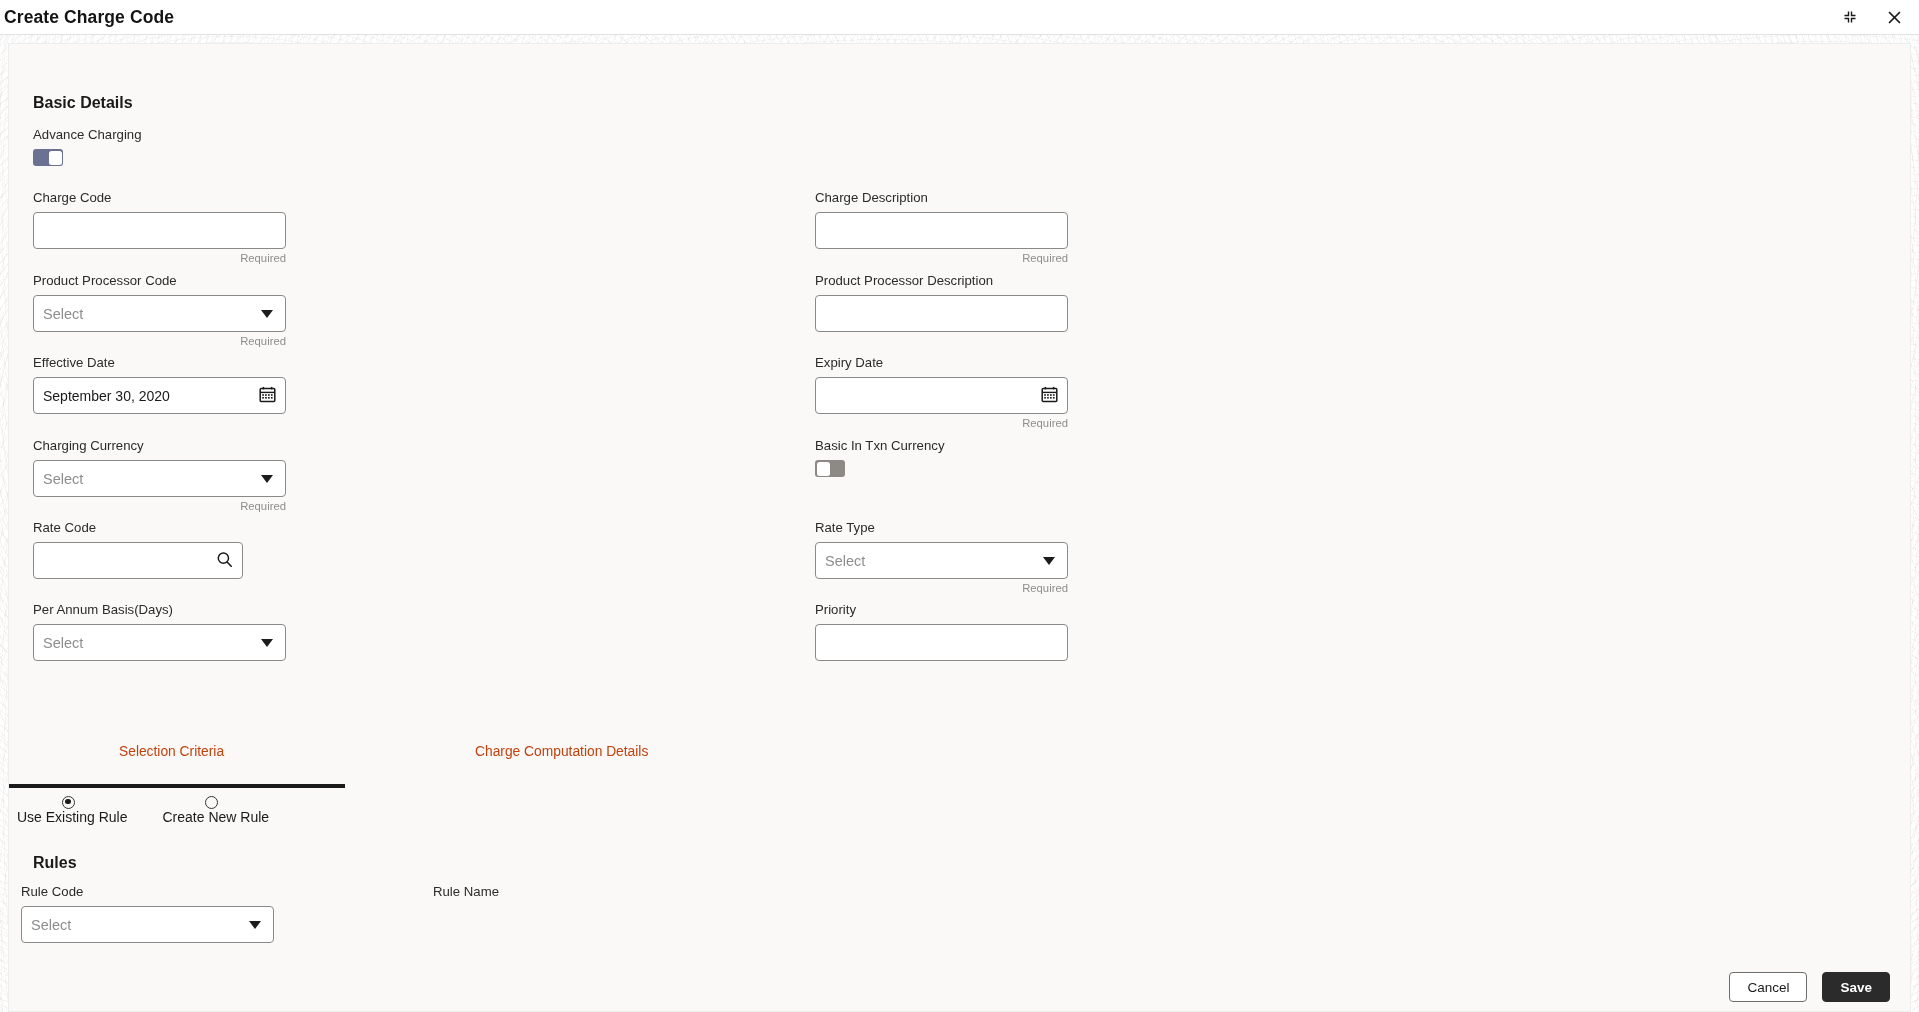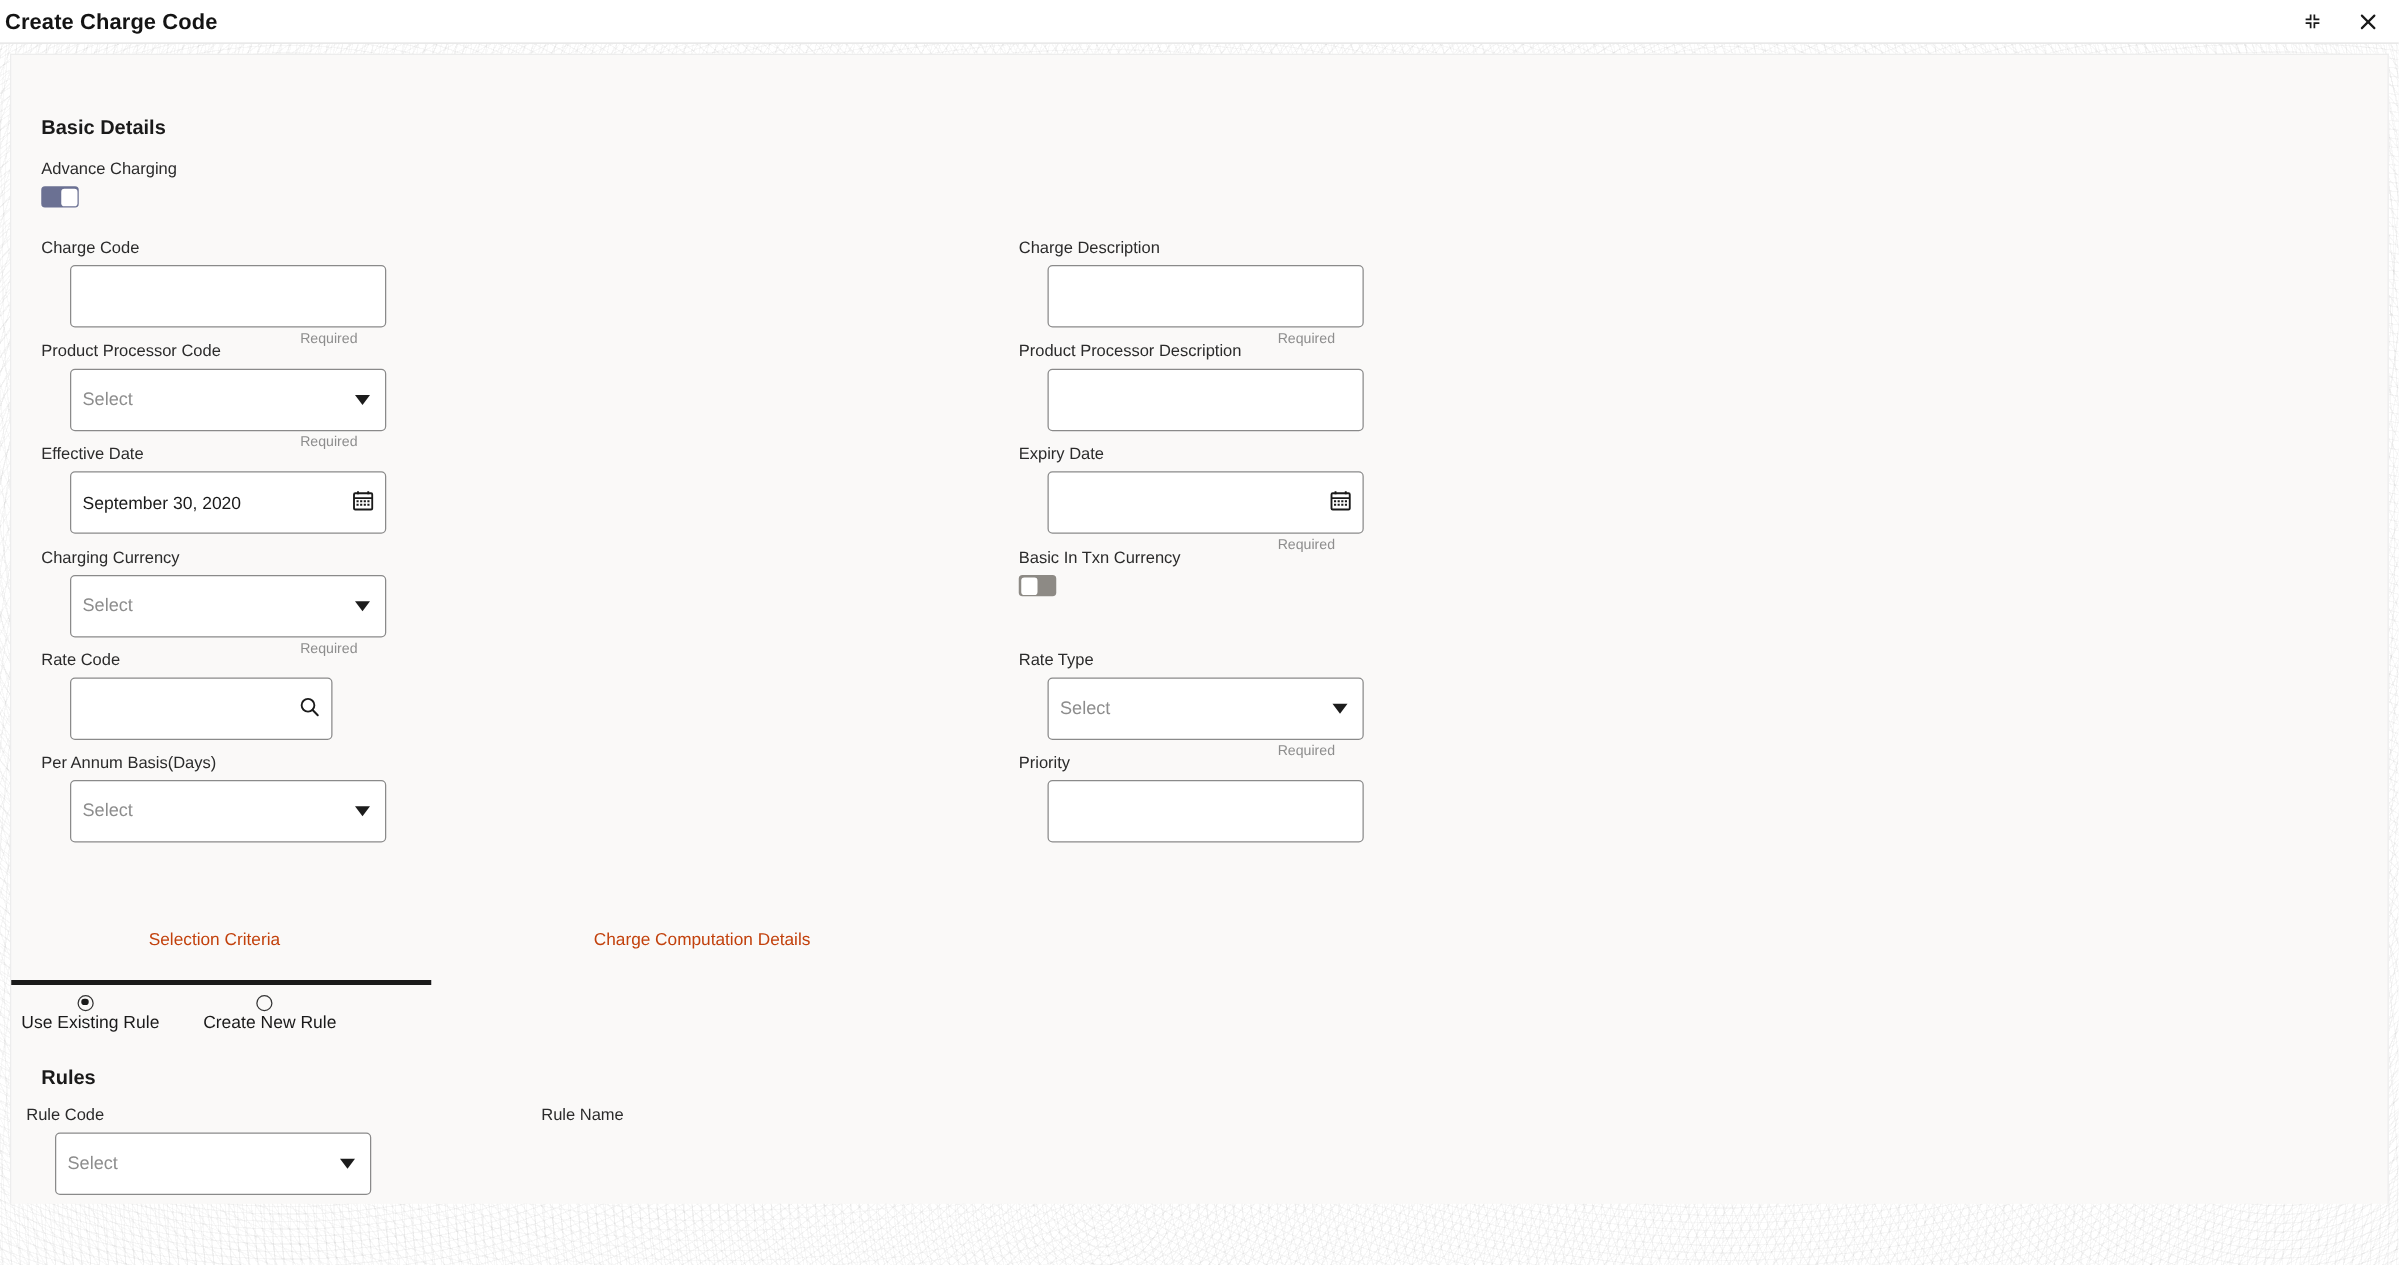--- a/index.html
+++ b/index.html
@@ -77,30 +77,29 @@
   }
   .field { position: absolute; }
   .field-label {
     font-size: 13.2px;
     color: #2b2b2b;
     margin-bottom: 7px;
     display: block;
     white-space: nowrap;
   }
   .input-box {
-    width: 253px; height: 50px;
+    width: 253px; height: 37px;
     background: #ffffff;
     border: 1px solid #8a8a8a;
     border-radius: 4px;
     display: flex; align-items: center;
     padding: 0 9px;
     font-size: 14px;
     color: #1a1a1a;
     cursor: text;
-    margin-left: 23px;
   }
   .input-box.narrow { width: 210px; }
   .input-box .value { flex: 1; }
   .input-box .placeholder { flex: 1; color: #8d8d8d; font-size: 14.5px; }
   .required {
     text-align: right;
     width: 253px;
     font-size: 11.3px;
     color: #8d8d8d;
     margin-top: 3px;
@@ -404,14 +403,18 @@
         <span class="caret"></span>
       </div>
     </div>
 
     <div class="field" style="left:424px; top:840px;">
       <span class="field-label">Rule Name</span>
     </div>
 
   </div>
 
+  <div class="footer">
+    <div class="btn btn-cancel">Cancel</div>
+    <div class="btn btn-save">Save</div>
+  </div>
 
 </div>
 
 </body></html>

